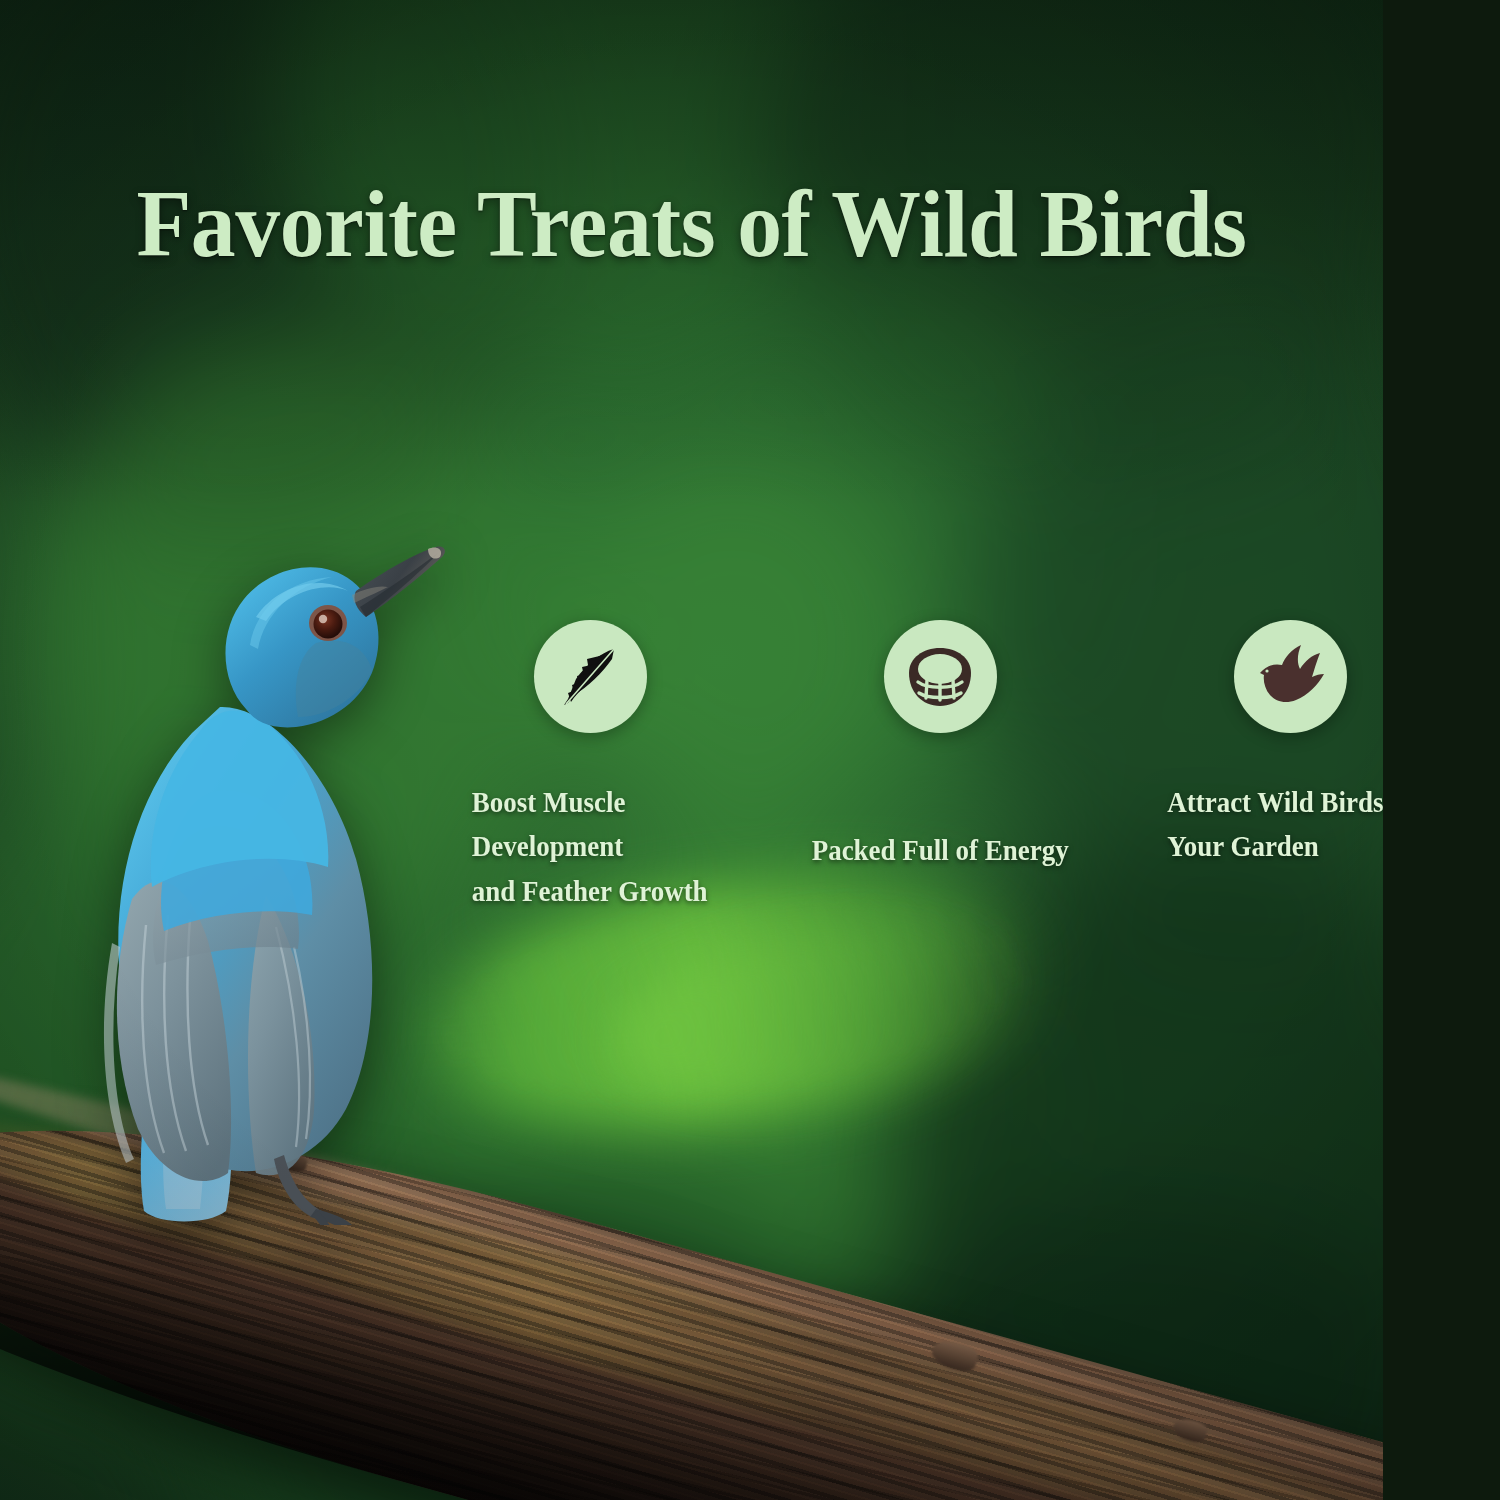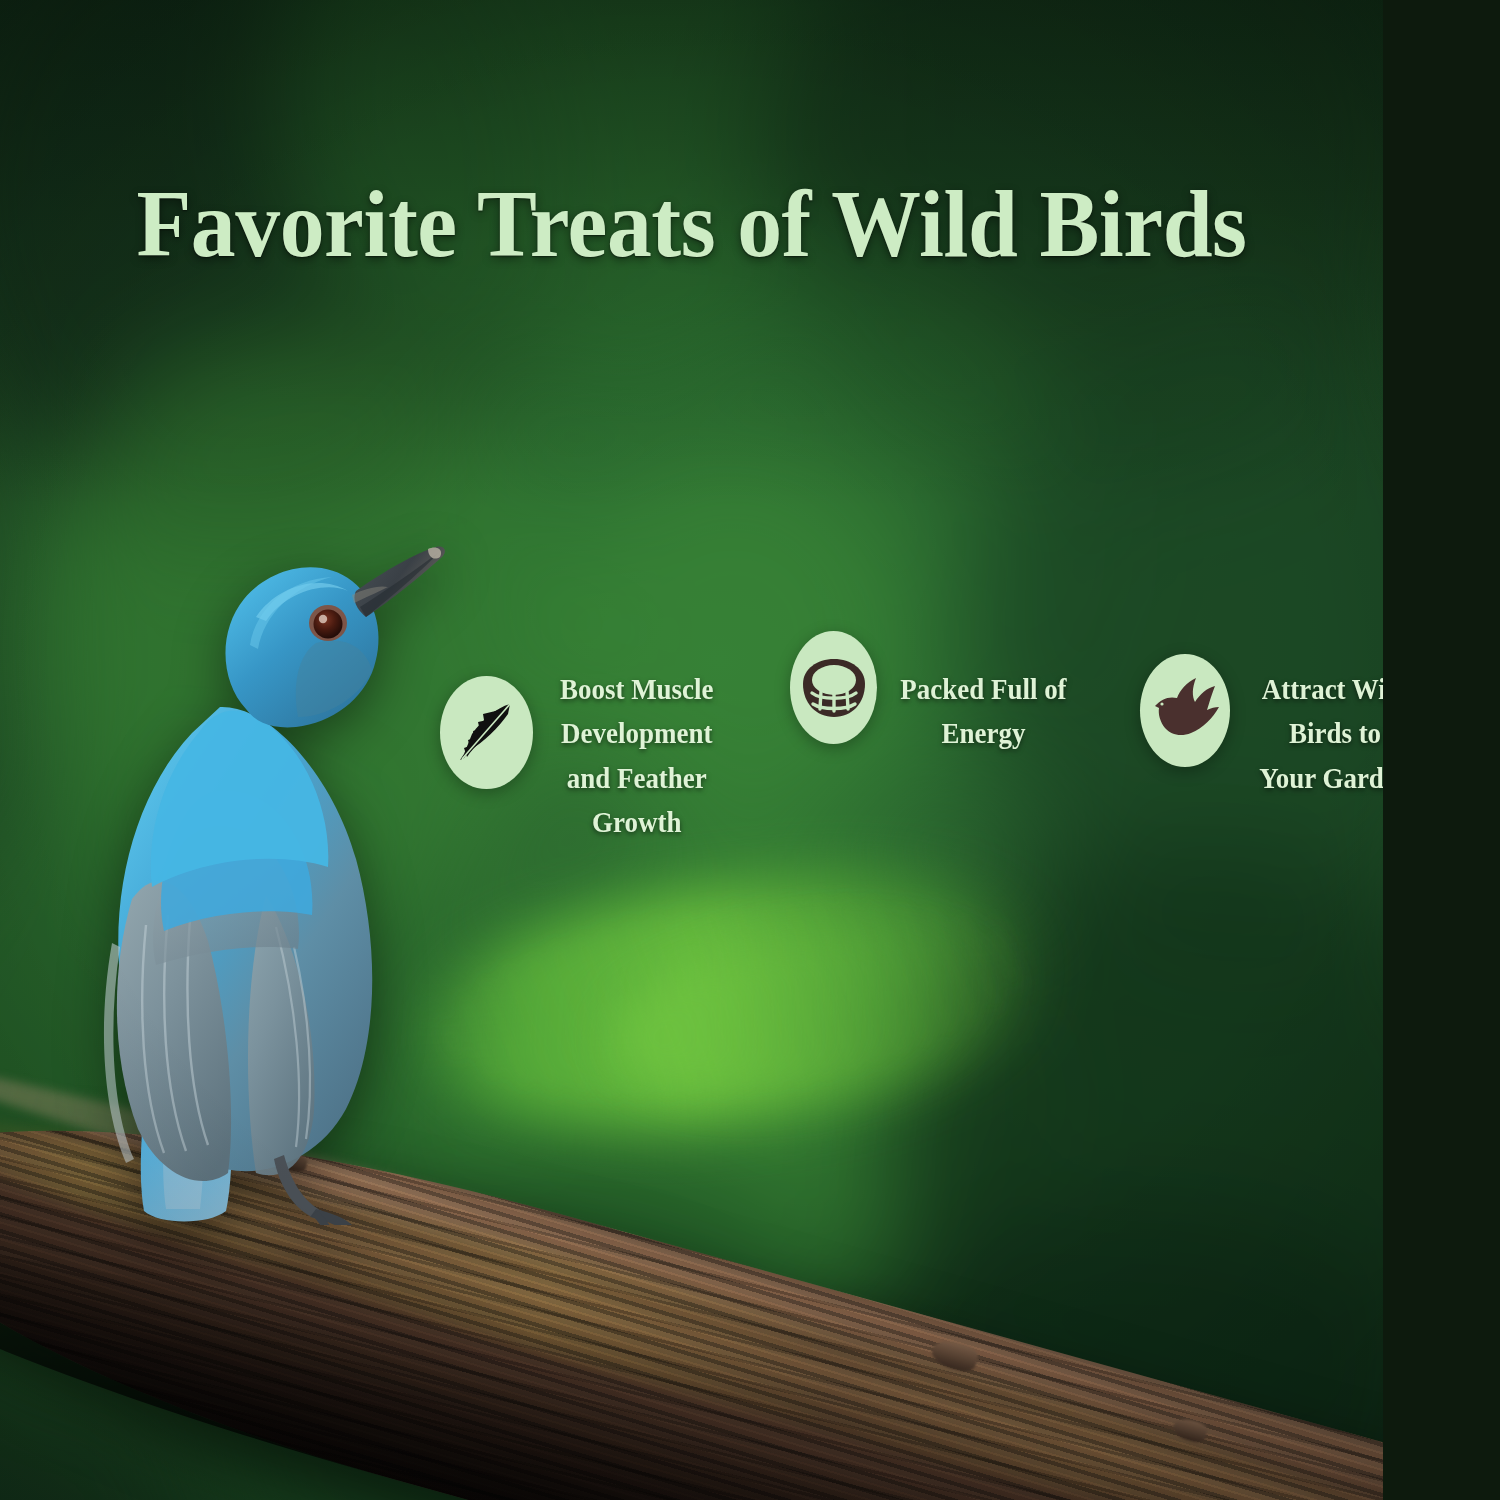--- a/index.html
+++ b/index.html
@@ -178,44 +178,43 @@
     position:absolute;
     left:440px;top:620px;
     width:1000px;
     display:flex;
     justify-content:space-between;
     align-items:flex-start;
   }
   .feature{
     width:300px;
     display:flex;
-    flex-direction:row;
+    flex-direction:column;
     align-items:center;
-    text-align:center;
   }
   .icon-circle{
     width:113px;height:113px;border-radius:50%;
     background:#c9e8c0;
     display:flex;align-items:center;justify-content:center;
     box-shadow:0 4px 16px rgba(0,0,0,.30);
   }
   .icon-circle svg{display:block;}
   .feature-label{
     margin-top:47px;
     font-family:"Liberation Serif", serif;
     font-weight:700;
     font-size:29px;
     line-height:1.53;
     color:#dff3d6;
     text-shadow:0 2px 6px rgba(0,0,0,.55);
     transform:scaleX(.93);
     white-space:pre-line;
   }
   .f1{transform:translateY(0px);}
-  .f2{transform:translateY(0px);}
+  .f2{transform:translateY(0px);gap:48px;}
   .f3{transform:translateY(0px);}
 </style>
 </head>
 <body>
 
 <div id="stage">
 
   <div class="bg-layer bg-base"></div>
 
   <div class="bg-layer bg-blobs">

